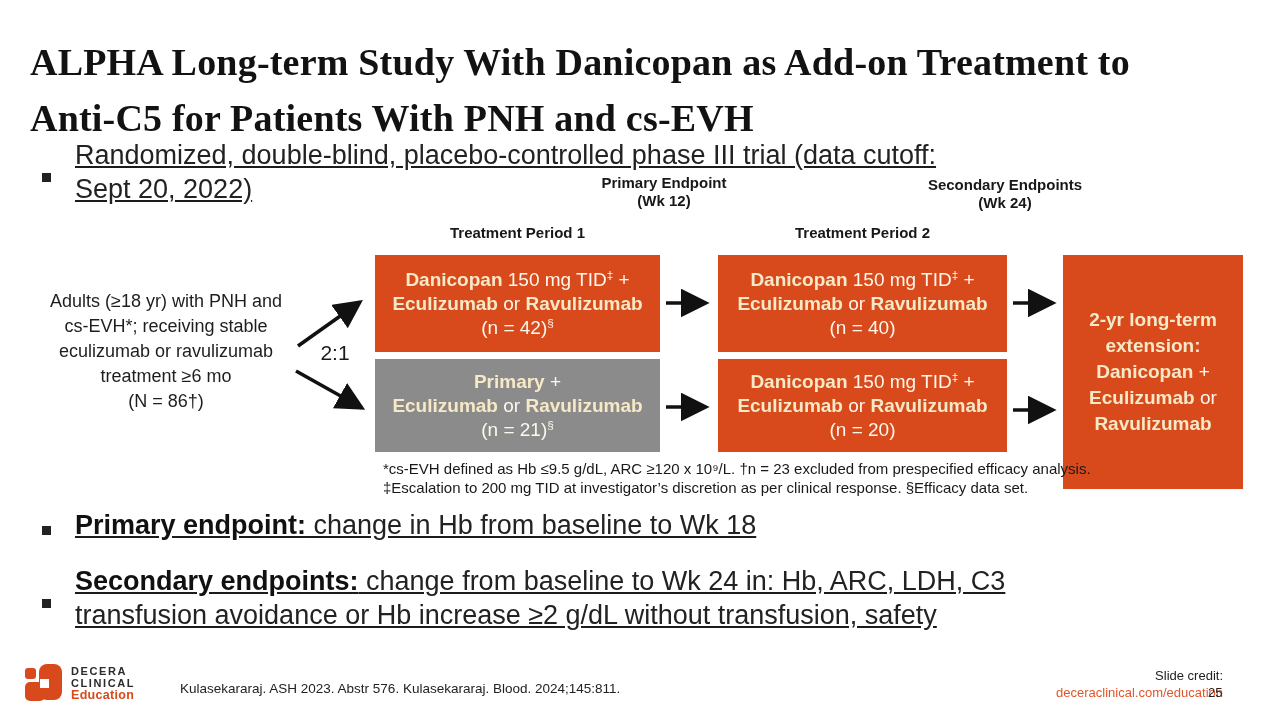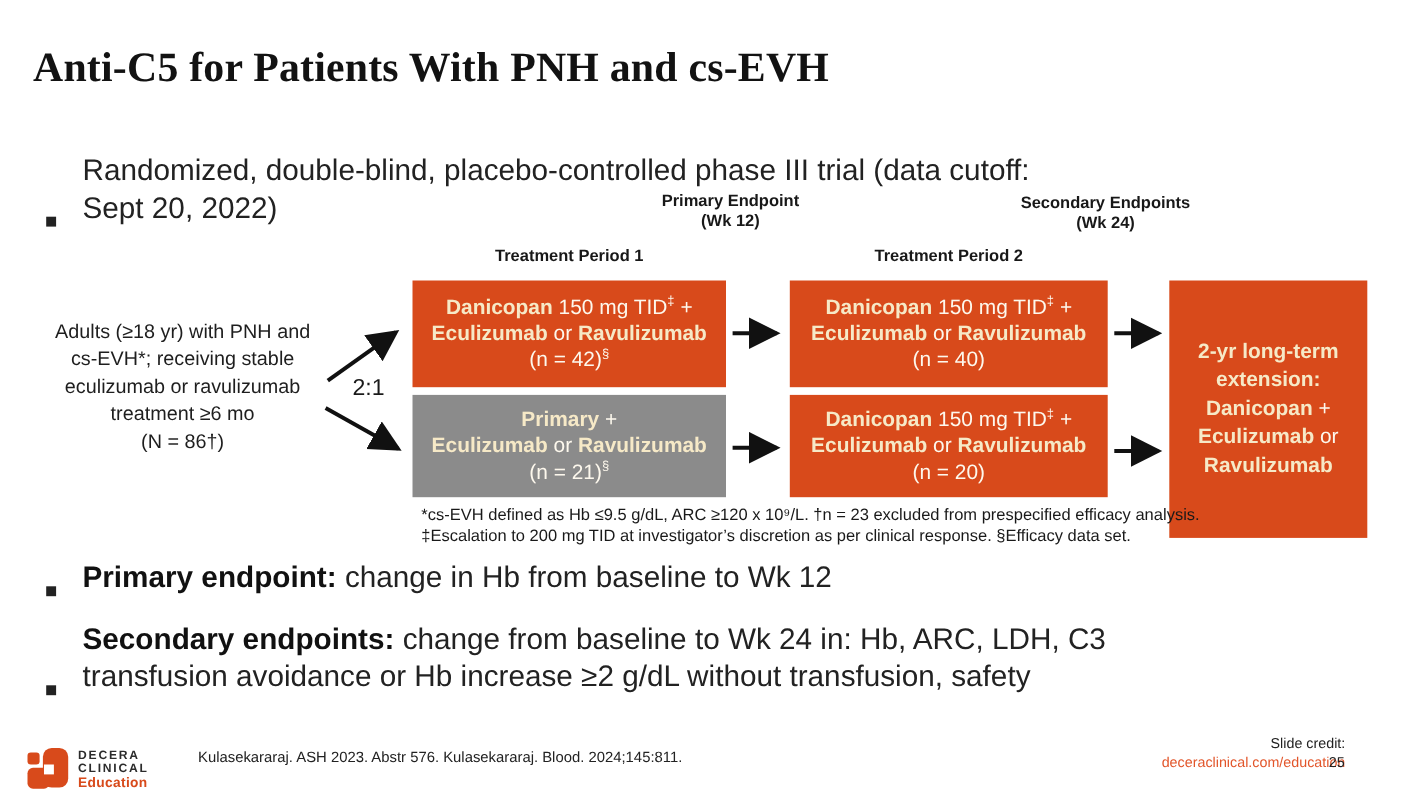--- a/index.html
+++ b/index.html
@@ -26,21 +26,21 @@
   .title{
     left:30px;top:34px;width:1210px;
     font-family:"Liberation Serif", serif;
     font-weight:bold;
     font-size:38px;line-height:56px;
     color:#121212;
     letter-spacing:.2px;
   }
 
   
-  .bullet{display:flex;align-items:flex-end;}
+  .bullet{display:flex;align-items:center;text-decoration:underline;}
   .bullet .marker{
     flex:0 0 auto;width:9px;height:9px;background:#222;
     margin:11px 24px 0 0;
   }
   .bullet .btext{font-size:27px;line-height:34px;color:#222;}
   .bullet .btext .b{font-weight:bold;color:#111;}
   .intro-bullet{left:42px;top:138px;width:1130px;}
   .primary-bullet{left:42px;top:508px;width:1190px;}
   .secondary-bullet{left:42px;top:564px;width:1200px;}
 
@@ -77,40 +77,41 @@
   .box-d{left:718px;top:359px;width:289px;height:93px;}
   .box-e{left:1063px;top:255px;width:180px;height:234px;font-size:19px;line-height:26px;}
 
   
   .footnotes{
     left:383px;top:459px;width:880px;
     font-size:15px;line-height:19px;color:#191919;
   }
 
   
-  .logo{left:25px;top:664px;display:flex;align-items:center;margin-top:16px;}
+  .logo{left:25px;top:664px;display:flex;align-items:center;}
   .logo-icon{position:relative;width:38px;height:38px;margin-right:8px;}
   .logo-icon .p{position:absolute;background:var(--accent);}
   .logo-icon .pa{left:0;top:4px;width:11px;height:11px;border-radius:3px;}
   .logo-icon .pb{left:14px;top:0;width:23px;height:36px;border-radius:8px;}
   .logo-icon .pc{left:0;top:18px;width:20px;height:19px;border-radius:5px;}
   .logo-icon .hole{position:absolute;left:15px;top:15px;width:9px;height:9px;background:#fff;}
   .logo-text{font-size:11px;line-height:12px;font-weight:bold;letter-spacing:1.6px;color:#2b2b2b;}
   .logo-text .edu{color:var(--accent);font-size:12.5px;letter-spacing:.3px;}
   .citation{left:180px;top:681px;font-size:13.5px;color:#222;}
   .credit{right:57px;top:667px;text-align:right;font-size:13px;line-height:17px;color:#222;}
   .credit .link{color:var(--link);cursor:pointer;}
   .pagenum{left:1208px;top:685px;font-size:13px;color:#222;}
 
   svg.arrows{left:0;top:0;pointer-events:none;}
 </style>
 </head>
 <body>
 
 <div class="abs title">
+  <div>ALPHA Long-term Study With Danicopan as Add-on Treatment to</div>
   <div>Anti-C5 for Patients With PNH and cs-EVH</div>
 </div>
 
 <div class="abs bullet intro-bullet">
   <span class="marker"></span>
   <div class="btext">
       <div><span>Randomized, double-blind, placebo-controlled phase III trial (data cutoff:</span></div>
       <div><span>Sept 20, 2022)</span></div>
     </div>
 </div>
@@ -178,21 +179,21 @@
 </svg>
 
 <div class="abs footnotes">
   <div>*cs-EVH defined as Hb ≤9.5 g/dL, ARC ≥120 x 10⁹/L. †n = 23 excluded from prespecified efficacy analysis.</div>
   <div>‡Escalation to 200 mg TID at investigator’s discretion as per clinical response. §Efficacy data set.</div>
 </div>
 
 <div class="abs bullet primary-bullet">
   <span class="marker"></span>
   <div class="btext">
-      <div><span class="b">Primary endpoint:</span><span> change in Hb from baseline to Wk 12</span></div>
+      <div><span class="b">Primary endpoint:</span><span> change in Hb from baseline to Wk 18</span></div>
     </div>
 </div>
 <div class="abs bullet secondary-bullet">
   <span class="marker"></span>
   <div class="btext">
       <div><span class="b">Secondary endpoints:</span><span> change from baseline to Wk 24 in: Hb, ARC, LDH, C3</span></div>
       <div><span>transfusion avoidance or Hb increase ≥2 g/dL without transfusion, safety</span></div>
     </div>
 </div>
 

